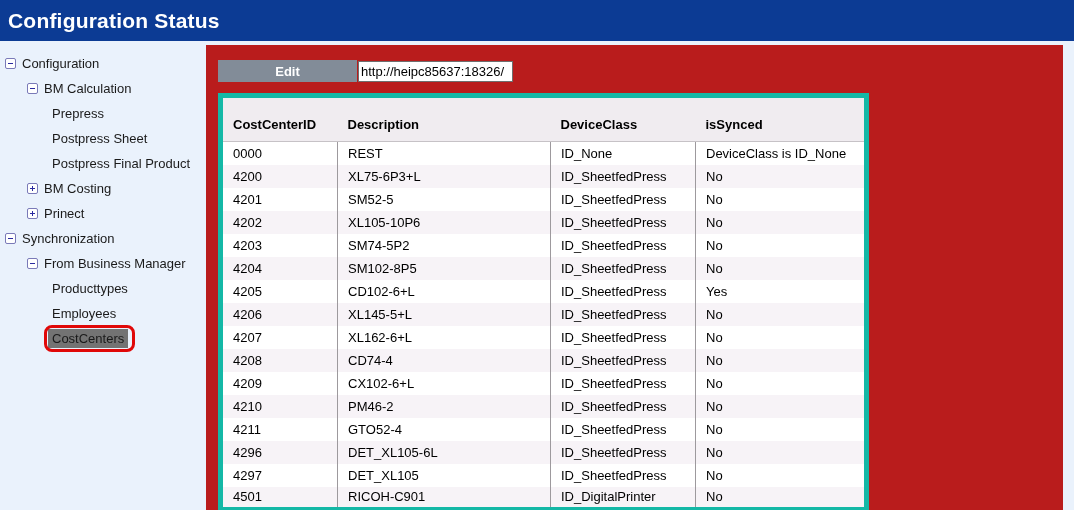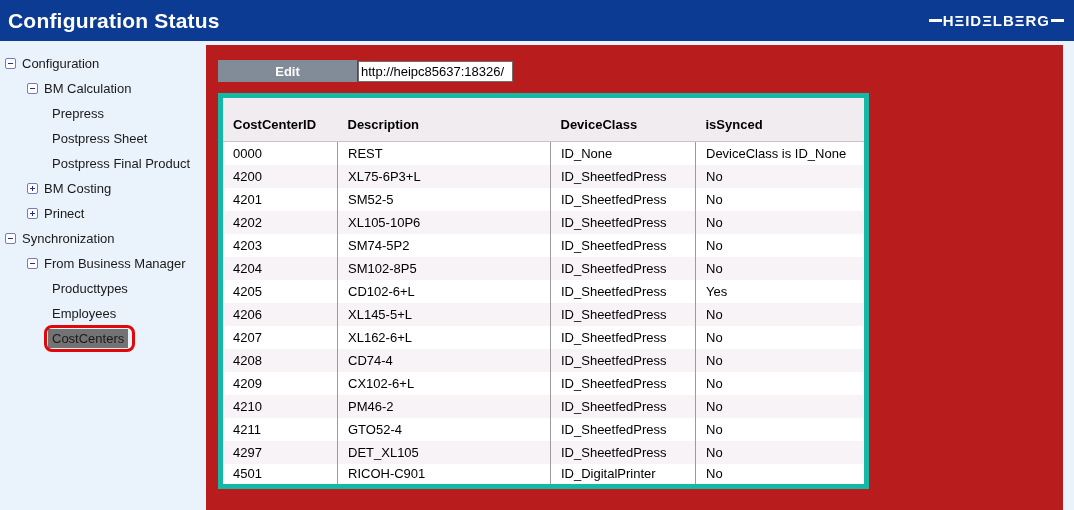--- a/index.html
+++ b/index.html
@@ -87,25 +87,20 @@
   .col-id   { width: 117px; }
   .col-desc { width: 213px; }
   .col-dev  { width: 145px; }
   .col-sync { width: 171px; }
 </style>
 </head>
 <body>
 
 <div class="topbar">
   <div class="page-title">Configuration Status</div>
-  <div class="logo">
-    <span class="dash"></span>
-    <span class="word">HΞIDΞLBΞRG</span>
-    <span class="dash"></span>
-  </div>
 </div>
 
 <div class="sidebar" id="sidebar-tree">
     <div class="tree-row lvl0">
       <span class="ticon minus"></span>
       <span class="tree-label">Configuration</span>
     </div>
     <div class="tree-row lvl1">
       <span class="ticon minus"></span>
       <span class="tree-label">BM Calculation</span>
@@ -241,20 +236,26 @@
           <td>ID_SheetfedPress</td>
           <td>No</td>
         </tr>
         <tr>
           <td>4211</td>
           <td>GTO52-4</td>
           <td>ID_SheetfedPress</td>
           <td>No</td>
         </tr>
         <tr>
+          <td>4296</td>
+          <td>DET_XL105-6L</td>
+          <td>ID_SheetfedPress</td>
+          <td>No</td>
+        </tr>
+        <tr>
           <td>4297</td>
           <td>DET_XL105</td>
           <td>ID_SheetfedPress</td>
           <td>No</td>
         </tr>
         <tr>
           <td>4501</td>
           <td>RICOH-C901</td>
           <td>ID_DigitalPrinter</td>
           <td>No</td>

